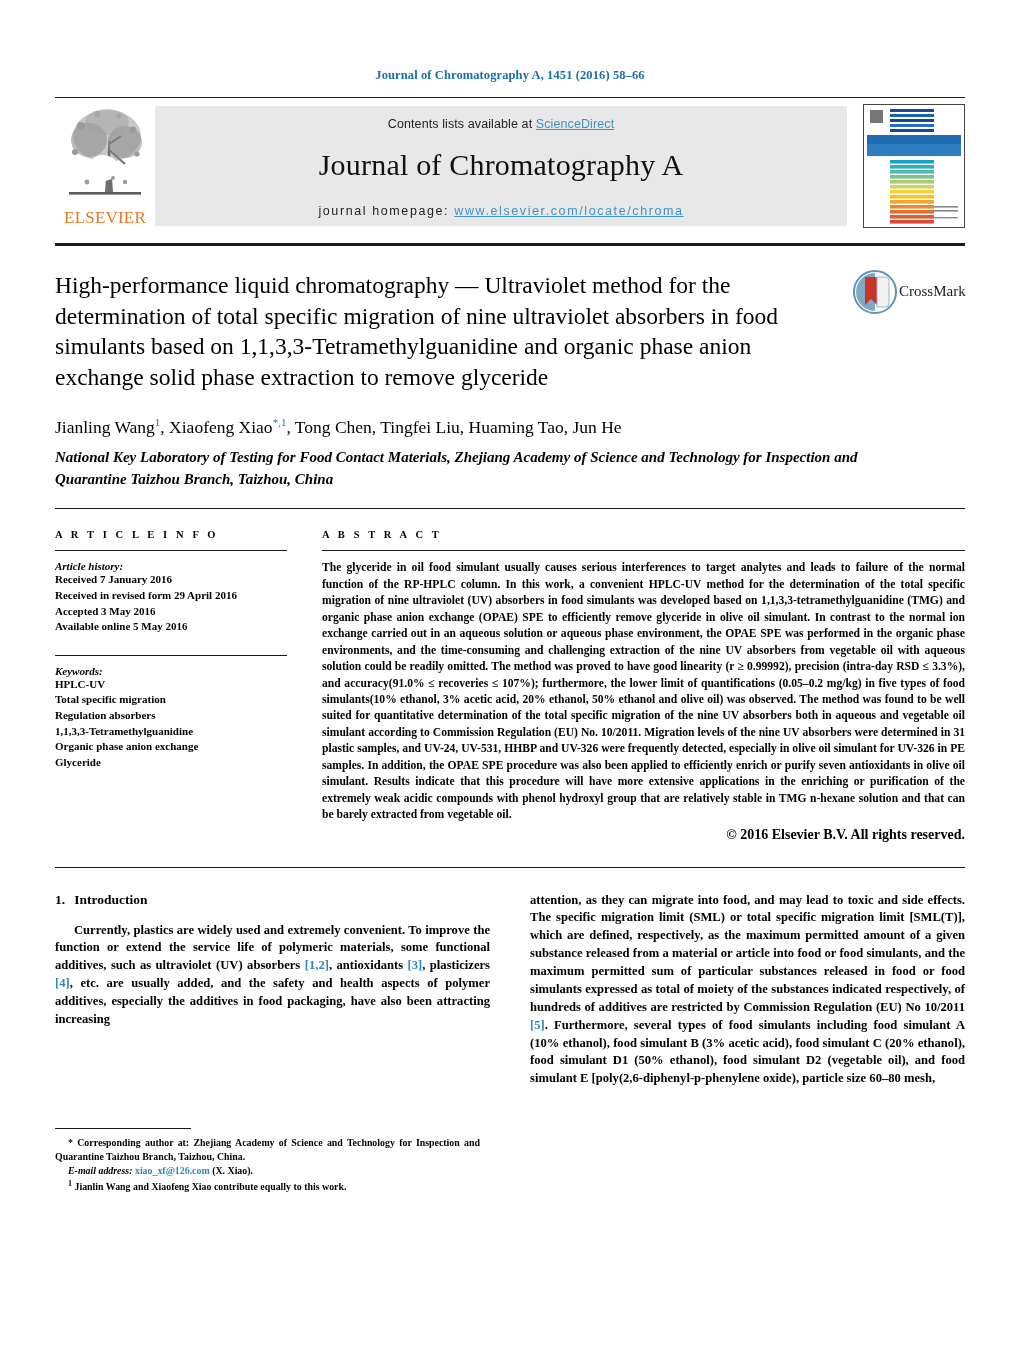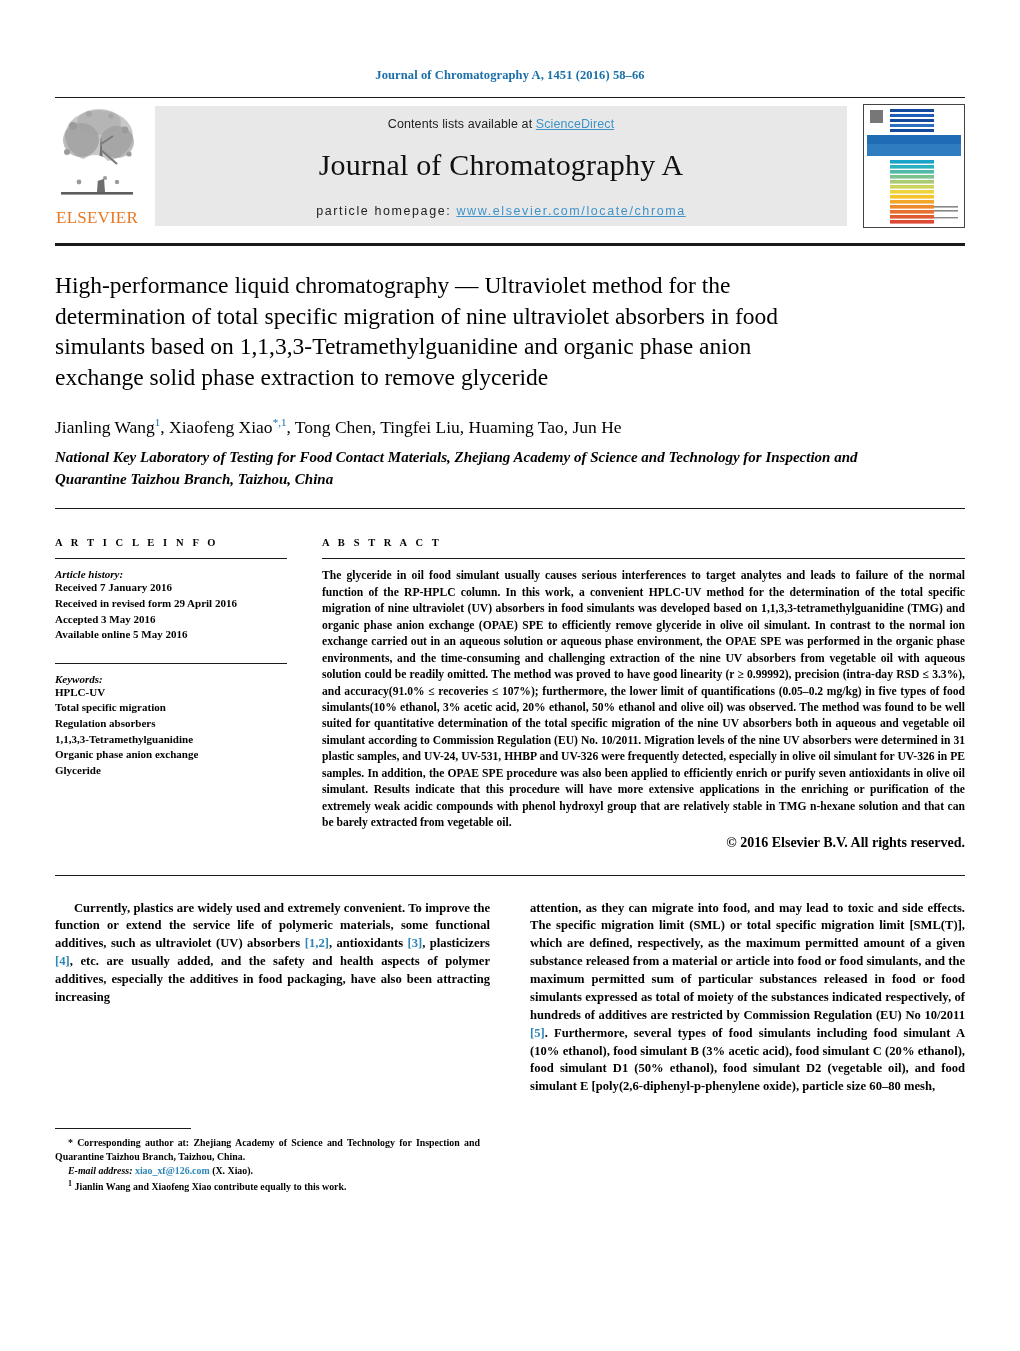--- a/index.html
+++ b/index.html
@@ -40,21 +40,21 @@
   }
 
   
   .banner {
     position: relative;
     height: 128px;
     margin-top: 6px;
   }
   .elsevier-logo {
     position: absolute;
-    left: 0;
+    left: 8px;
     top: 2px;
     width: 84px;
     height: 122px;
   }
   .elsevier-tree {
     width: 84px;
     height: 98px;
     position: relative;
     overflow: hidden;
   }
@@ -169,21 +169,21 @@
   }
 
   .rule-sep {
     border-top: 1px solid #1a1a1a;
     margin-top: 18px;
   }
 
   
   .cols {
     display: flex;
-    margin-top: 28px;
+    margin-top: 20px;
   }
   .col-info {
     width: 260px;
     flex: 0 0 260px;
     padding-right: 28px;
     box-sizing: border-box;
   }
   .col-abs {
     flex: 1 1 auto;
     padding-left: 7px;
@@ -350,21 +350,21 @@
       </div>
       <div class="elsevier-wordmark">ELSEVIER</div>
     </div>
 
     <div class="banner-box">
       <div class="contents-line">
         <span>Contents lists available at </span><a class="link" href="#">ScienceDirect</a>
       </div>
       <div class="journal-title">Journal of Chromatography A</div>
       <div class="homepage-line">
-        <span>particle homepage: </span><a class="link" href="#">www.elsevier.com/locate/chroma</a>
+        <span>journal homepage: </span><a class="link" href="#">www.elsevier.com/locate/chroma</a>
       </div>
     </div>
 
     <div class="cover-thumb">
       <svg width="100" height="122" viewBox="0 0 100 122" xmlns="http://www.w3.org/2000/svg">
         <rect x="0" y="0" width="100" height="122" fill="#ffffff"></rect>
         <rect x="6" y="5" width="13" height="13" fill="#777"></rect>
         <g>
           <rect x="26" y="4" width="44" height="3" fill="#12499b"></rect>
           <rect x="26" y="9" width="44" height="3" fill="#1c5fb5"></rect>
@@ -395,20 +395,29 @@
           <rect x="70" y="112" width="24" height="1.4"></rect>
         </g>
       </svg>
     </div>
   </div>
 
   <div class="rule-thick"></div>
 
   <div class="title-wrap">
     <h1 class="article-title">High-performance liquid chromatography — Ultraviolet method for the determination of total specific migration of nine ultraviolet absorbers in food simulants based on 1,1,3,3-Tetramethylguanidine and organic phase anion exchange solid phase extraction to remove glyceride</h1>
+    <div class="crossmark">
+      <svg width="44" height="44" viewBox="0 0 44 44" xmlns="http://www.w3.org/2000/svg">
+        <circle cx="22" cy="22" r="21" fill="#ffffff" stroke="#5d93b5" stroke-width="2"></circle>
+        <path d="M22 3 A19 19 0 0 0 22 41 Z" fill="#7fa9c4"></path>
+        <path d="M12 7 h12 v28 l-6 -6 l-6 6 Z" fill="#c8352b"></path>
+        <path d="M24 7 h8 a4 4 0 0 1 4 4 v22 a4 4 0 0 1 -4 4 h-8 Z" fill="#f2f2f2" stroke="#9ab6c8" stroke-width="1"></path>
+      </svg>
+      <div class="crossmark-label">CrossMark</div>
+    </div>
   </div>
 
   <div class="authors">Jianling Wang<sup>1</sup>, Xiaofeng Xiao<sup class="star">*,1</sup>, Tong Chen, Tingfei Liu, Huaming Tao, Jun He</div>
   <div class="affiliation">National Key Laboratory of Testing for Food Contact Materials, Zhejiang Academy of Science and Technology for Inspection and Quarantine Taizhou Branch, Taizhou, China</div>
 
   <div class="rule-sep"></div>
 
   <div class="cols">
 
     <div class="col-info">
@@ -437,20 +446,23 @@
       <div class="sec-rule"></div>
       <div class="abstract-body">The glyceride in oil food simulant usually causes serious interferences to target analytes and leads to failure of the normal function of the RP-HPLC column. In this work, a convenient HPLC-UV method for the determination of the total specific migration of nine ultraviolet (UV) absorbers in food simulants was developed based on 1,1,3,3-tetramethylguanidine (TMG) and organic phase anion exchange (OPAE) SPE to efficiently remove glyceride in olive oil simulant. In contrast to the normal ion exchange carried out in an aqueous solution or aqueous phase environment, the OPAE SPE was performed in the organic phase environments, and the time-consuming and challenging extraction of the nine UV absorbers from vegetable oil with aqueous solution could be readily omitted. The method was proved to have good linearity (r ≥ 0.99992), precision (intra-day RSD ≤ 3.3%), and accuracy(91.0% ≤ recoveries ≤ 107%); furthermore, the lower limit of quantifications (0.05–0.2 mg/kg) in five types of food simulants(10% ethanol, 3% acetic acid, 20% ethanol, 50% ethanol and olive oil) was observed. The method was found to be well suited for quantitative determination of the total specific migration of the nine UV absorbers both in aqueous and vegetable oil simulant according to Commission Regulation (EU) No. 10/2011. Migration levels of the nine UV absorbers were determined in 31 plastic samples, and UV-24, UV-531, HHBP and UV-326 were frequently detected, especially in olive oil simulant for UV-326 in PE samples. In addition, the OPAE SPE procedure was also been applied to efficiently enrich or purify seven antioxidants in olive oil simulant. Results indicate that this procedure will have more extensive applications in the enriching or purification of the extremely weak acidic compounds with phenol hydroxyl group that are relatively stable in TMG n-hexane solution and that can be barely extracted from vegetable oil.</div>
       <div class="copyright">© 2016 Elsevier B.V. All rights reserved.</div>
     </div>
   </div>
 
   <div class="rule-bottom"></div>
 
   <div class="body-cols">
     <div class="body-col">
+      <h2 class="section-title">
+        <span class="num">1.</span><span>Introduction</span>
+      </h2>
       <p class="para indent">Currently, plastics are widely used and extremely convenient. To improve the function or extend the service life of polymeric materials, some functional additives, such as ultraviolet (UV) absorbers <span class="ref">[1,2]</span>, antioxidants <span class="ref">[3]</span>, plasticizers <span class="ref">[4]</span>, etc. are usually added, and the safety and health aspects of polymer additives, especially the additives in food packaging, have also been attracting increasing</p>
     </div>
     <div class="body-col">
       <p class="para">attention, as they can migrate into food, and may lead to toxic and side effects. The specific migration limit (SML) or total specific migration limit [SML(T)], which are defined, respectively, as the maximum permitted amount of a given substance released from a material or article into food or food simulants, and the maximum permitted sum of particular substances released in food or food simulants expressed as total of moiety of the substances indicated respectively, of hundreds of additives are restricted by Commission Regulation (EU) No 10/2011 <span class="ref">[5]</span>. Furthermore, several types of food simulants including food simulant A (10% ethanol), food simulant B (3% acetic acid), food simulant C (20% ethanol), food simulant D1 (50% ethanol), food simulant D2 (vegetable oil), and food simulant E [poly(2,6-diphenyl-p-phenylene oxide), particle size 60–80 mesh,</p>
     </div>
   </div>
 
   <div class="footnote-wrap">
     <div class="fn-rule"></div>
     <p class="fn indent">* Corresponding author at: Zhejiang Academy of Science and Technology for Inspection and Quarantine Taizhou Branch, Taizhou, China.</p>

